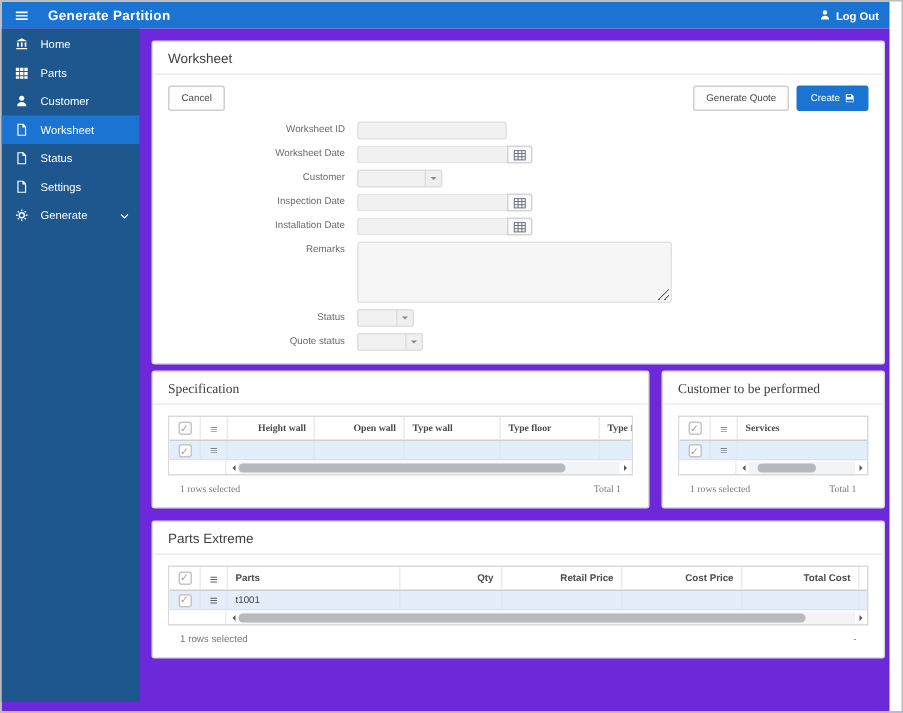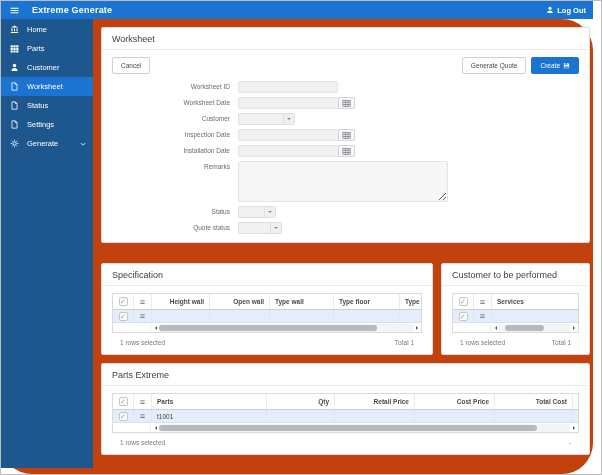--- a/index.html
+++ b/index.html
@@ -10,21 +10,21 @@
   
   .topbar { height:18px; background:#1b74d2; display:flex; align-items:center; color:#fff; padding:0 7px; }
   .topbar .menu-btn { width:12px; height:12px; display:flex; align-items:center; justify-content:center; cursor:pointer; }
   .topbar .menu-btn svg { width:9px; height:9px; }
   .topbar .title { font-size:9px; font-weight:bold; letter-spacing:.2px; margin-left:12px; }
   .topbar .spacer { flex:1; }
   .logout { display:flex; align-items:center; gap:3px; font-size:7.5px; font-weight:bold; cursor:pointer; }
   .logout svg { width:8px; height:8px; }
 
   
-  .appbody { display:flex; height:455px; background:#c2410c;border-radius:31px; }
+  .appbody { display:flex; height:455px; background:#6d28d9; }
   .sidebar { width:92px; height:449px; background:#1e568e; flex:0 0 92px; padding-top:1px; }
   .side-item { height:19px; display:flex; align-items:center; color:#fff; padding:0 6px 0 8px; font-size:7.5px; cursor:pointer; }
   .side-item.active { background:#1b74d2; }
   .side-item .s-icon { width:10px; height:10px; display:flex; align-items:center; justify-content:center; margin-right:8px; }
   .side-item .s-icon svg { width:9px; height:9px; }
   .side-item .s-label { flex:1; white-space:nowrap; }
   .side-item .chev { width:8px; height:8px; }
   .side-item .chev svg { width:8px; height:8px; }
 
   .main { flex:1; padding:8px 3px 0 8px; overflow:hidden; }
@@ -80,38 +80,38 @@
   .thumb { height:6px; background:#b6babd; border-radius:3px; cursor:grab; }
   .g-footer { display:flex; justify-content:space-between; align-items:center; font-size:6.5px; color:#777; padding:6px 8px 2px; }
 
   
   .sp1{width:58px;flex:0 0 58px;} .sp2{width:60px;flex:0 0 60px;} .sp3{width:64px;flex:0 0 64px;} .sp4{width:66px;flex:0 0 66px;} .sp5{flex:1;}
   
   .sv1{flex:1;}
   
   .pd1{width:115px;flex:0 0 115px;} .pd2{width:68px;flex:0 0 68px;} .pd3{width:80px;flex:0 0 80px;} .pd4{width:80px;flex:0 0 80px;} .pd5{width:78px;flex:0 0 78px;} .pd6{flex:1;}
 
-  .row2 { display:flex; gap:8px; margin-top:20px; }
+  .row2 { display:flex; gap:8px; margin-top:4px;font-family:Liberation Serif, serif; }
   .spec-card { flex:0 0 332px; width:332px; }
   .svc-card { flex:1; }
   .parts-card { margin-top:8px; }
 </style>
 </head>
 <body>
 
 <div class="window">
   <div class="app">
 
     <div class="topbar">
       <span class="menu-btn">
         <svg viewBox="0 0 16 16" fill="currentColor">
             <path d="M1 3h14v2H1zM1 7h14v2H1zM1 11h14v2H1z"></path>
           </svg>
       </span>
-      <span class="title">Extreme Generate</span>
+      <span class="title">Generate Partition</span>
       <span class="spacer"></span>
       <span class="logout">
         <svg viewBox="0 0 16 16" fill="currentColor">
             <circle cx="8" cy="4.5" r="3"></circle>
             <path d="M2.5 14c0-3 2.4-5 5.5-5s5.5 2 5.5 5z"></path>
           </svg>
         <span>Log Out</span>
       </span>
     </div>
 

